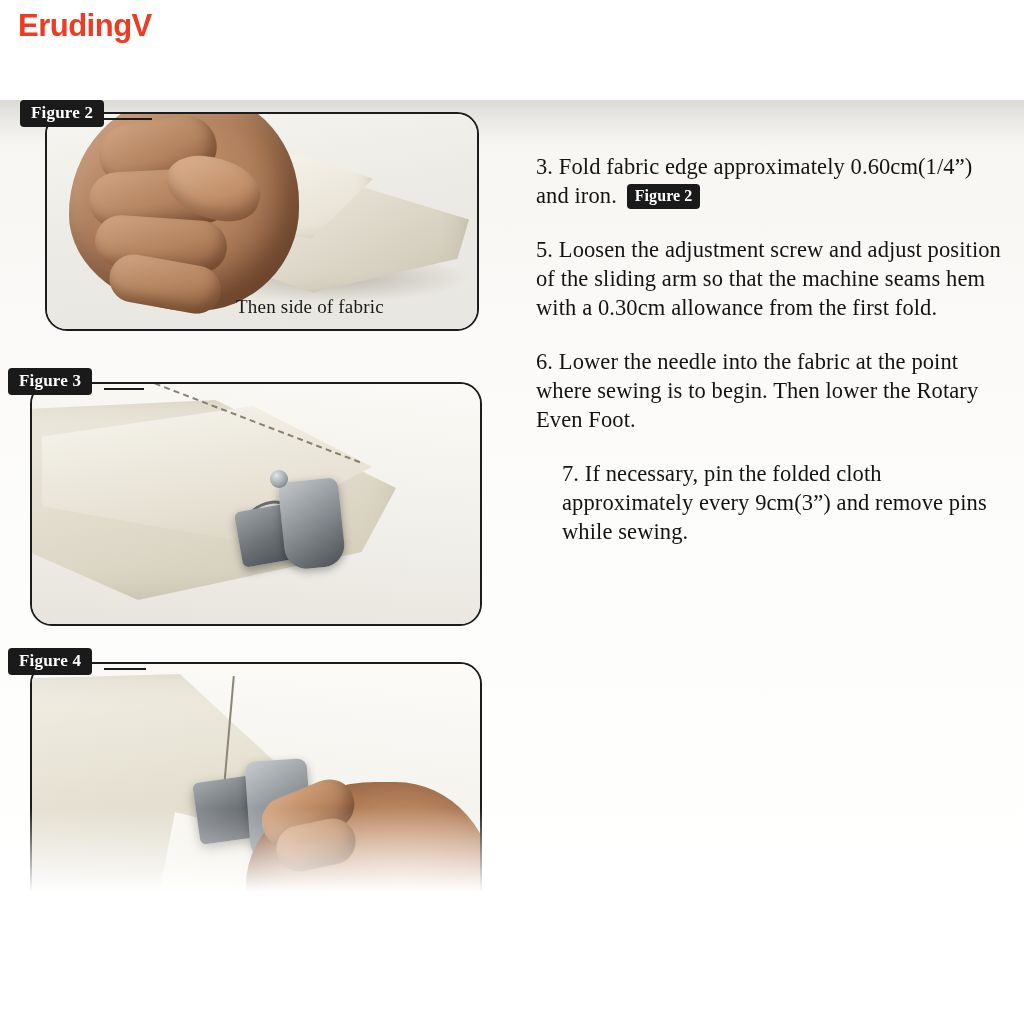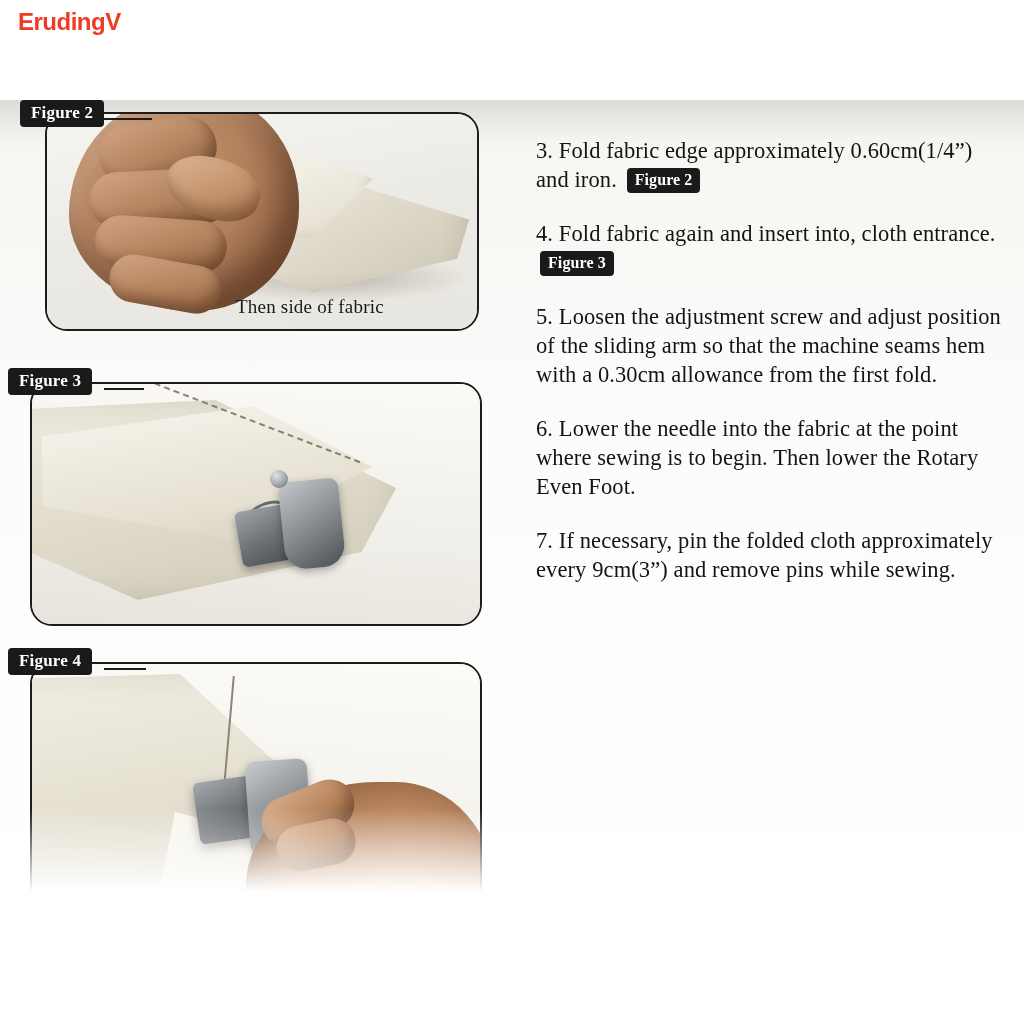--- a/index.html
+++ b/index.html
@@ -15,21 +15,21 @@
     position: relative;
   }
 
   
   .watermark {
     position: absolute;
     left: 18px;
     top: 8px;
     font-family: "Liberation Sans", sans-serif;
     font-weight: bold;
-    font-size: 24px;
+    font-size: 31px;
     letter-spacing: -0.5px;
     color: #ef3b24;
     z-index: 40;
   }
 
   
   .page {
     position: absolute;
     left: 0;
     top: 100px;
@@ -228,33 +228,33 @@
     border-radius: 40px;
     box-shadow: inset -4px -8px 12px rgba(70,40,20,.35);
   }
   .f4-fi1 { left: 228px; top: 124px; width: 96px; height: 50px; transform: rotate(-22deg); }
   .f4-fi2 { left: 244px; top: 158px; width: 80px; height: 46px; transform: rotate(-12deg); }
 
   
   .steps {
     position: absolute;
     left: 536px;
-    top: 36px;
+    top: 52px;
     width: 468px;
     color: #111111;
   }
   .step {
     font-family: "Liberation Serif", serif;
     font-size: 22.5px;
     line-height: 29px;
     color: #131313;
     margin-bottom: 25px;
     letter-spacing: .1px;
   }
-  .step.gap-lg { margin-bottom: 52px; }
+  .step.gap-lg { margin-bottom: 52px; margin-left: 26px; }
   .inline-tag {
     display: inline-block;
     background: #1a1a1a;
     color: #ffffff;
     font-family: "Liberation Serif", serif;
     font-weight: bold;
     font-size: 16px;
     line-height: 1;
     padding: 4px 8px 5px 8px;
     border-radius: 4px;
@@ -321,25 +321,20 @@
   <div class="connector" style="left:104px; top:568px; width:42px; height:2px;"></div>
 
   <div class="steps">
 
     <div class="step">
       <span>3.</span>
       <span>Fold fabric edge approximately 0.60cm(1/4”) and iron.</span>
       <span class="inline-tag">Figure 2</span>
     </div>
 
-    <div class="step">
-      <span>4.</span>
-      <span>Fold fabric again and insert into, cloth entrance.</span>
-      <span class="inline-tag">Figure 3</span>
-    </div>
 
     <div class="step">
       <span>5.</span>
       <span>Loosen the adjustment screw and adjust position of the sliding arm so that the machine seams hem with a 0.30cm allowance from the first fold.</span>
     </div>
 
     <div class="step">
       <span>6.</span>
       <span>Lower the needle into the fabric at the point where sewing is to begin. Then lower the Rotary Even Foot.</span>
     </div>

